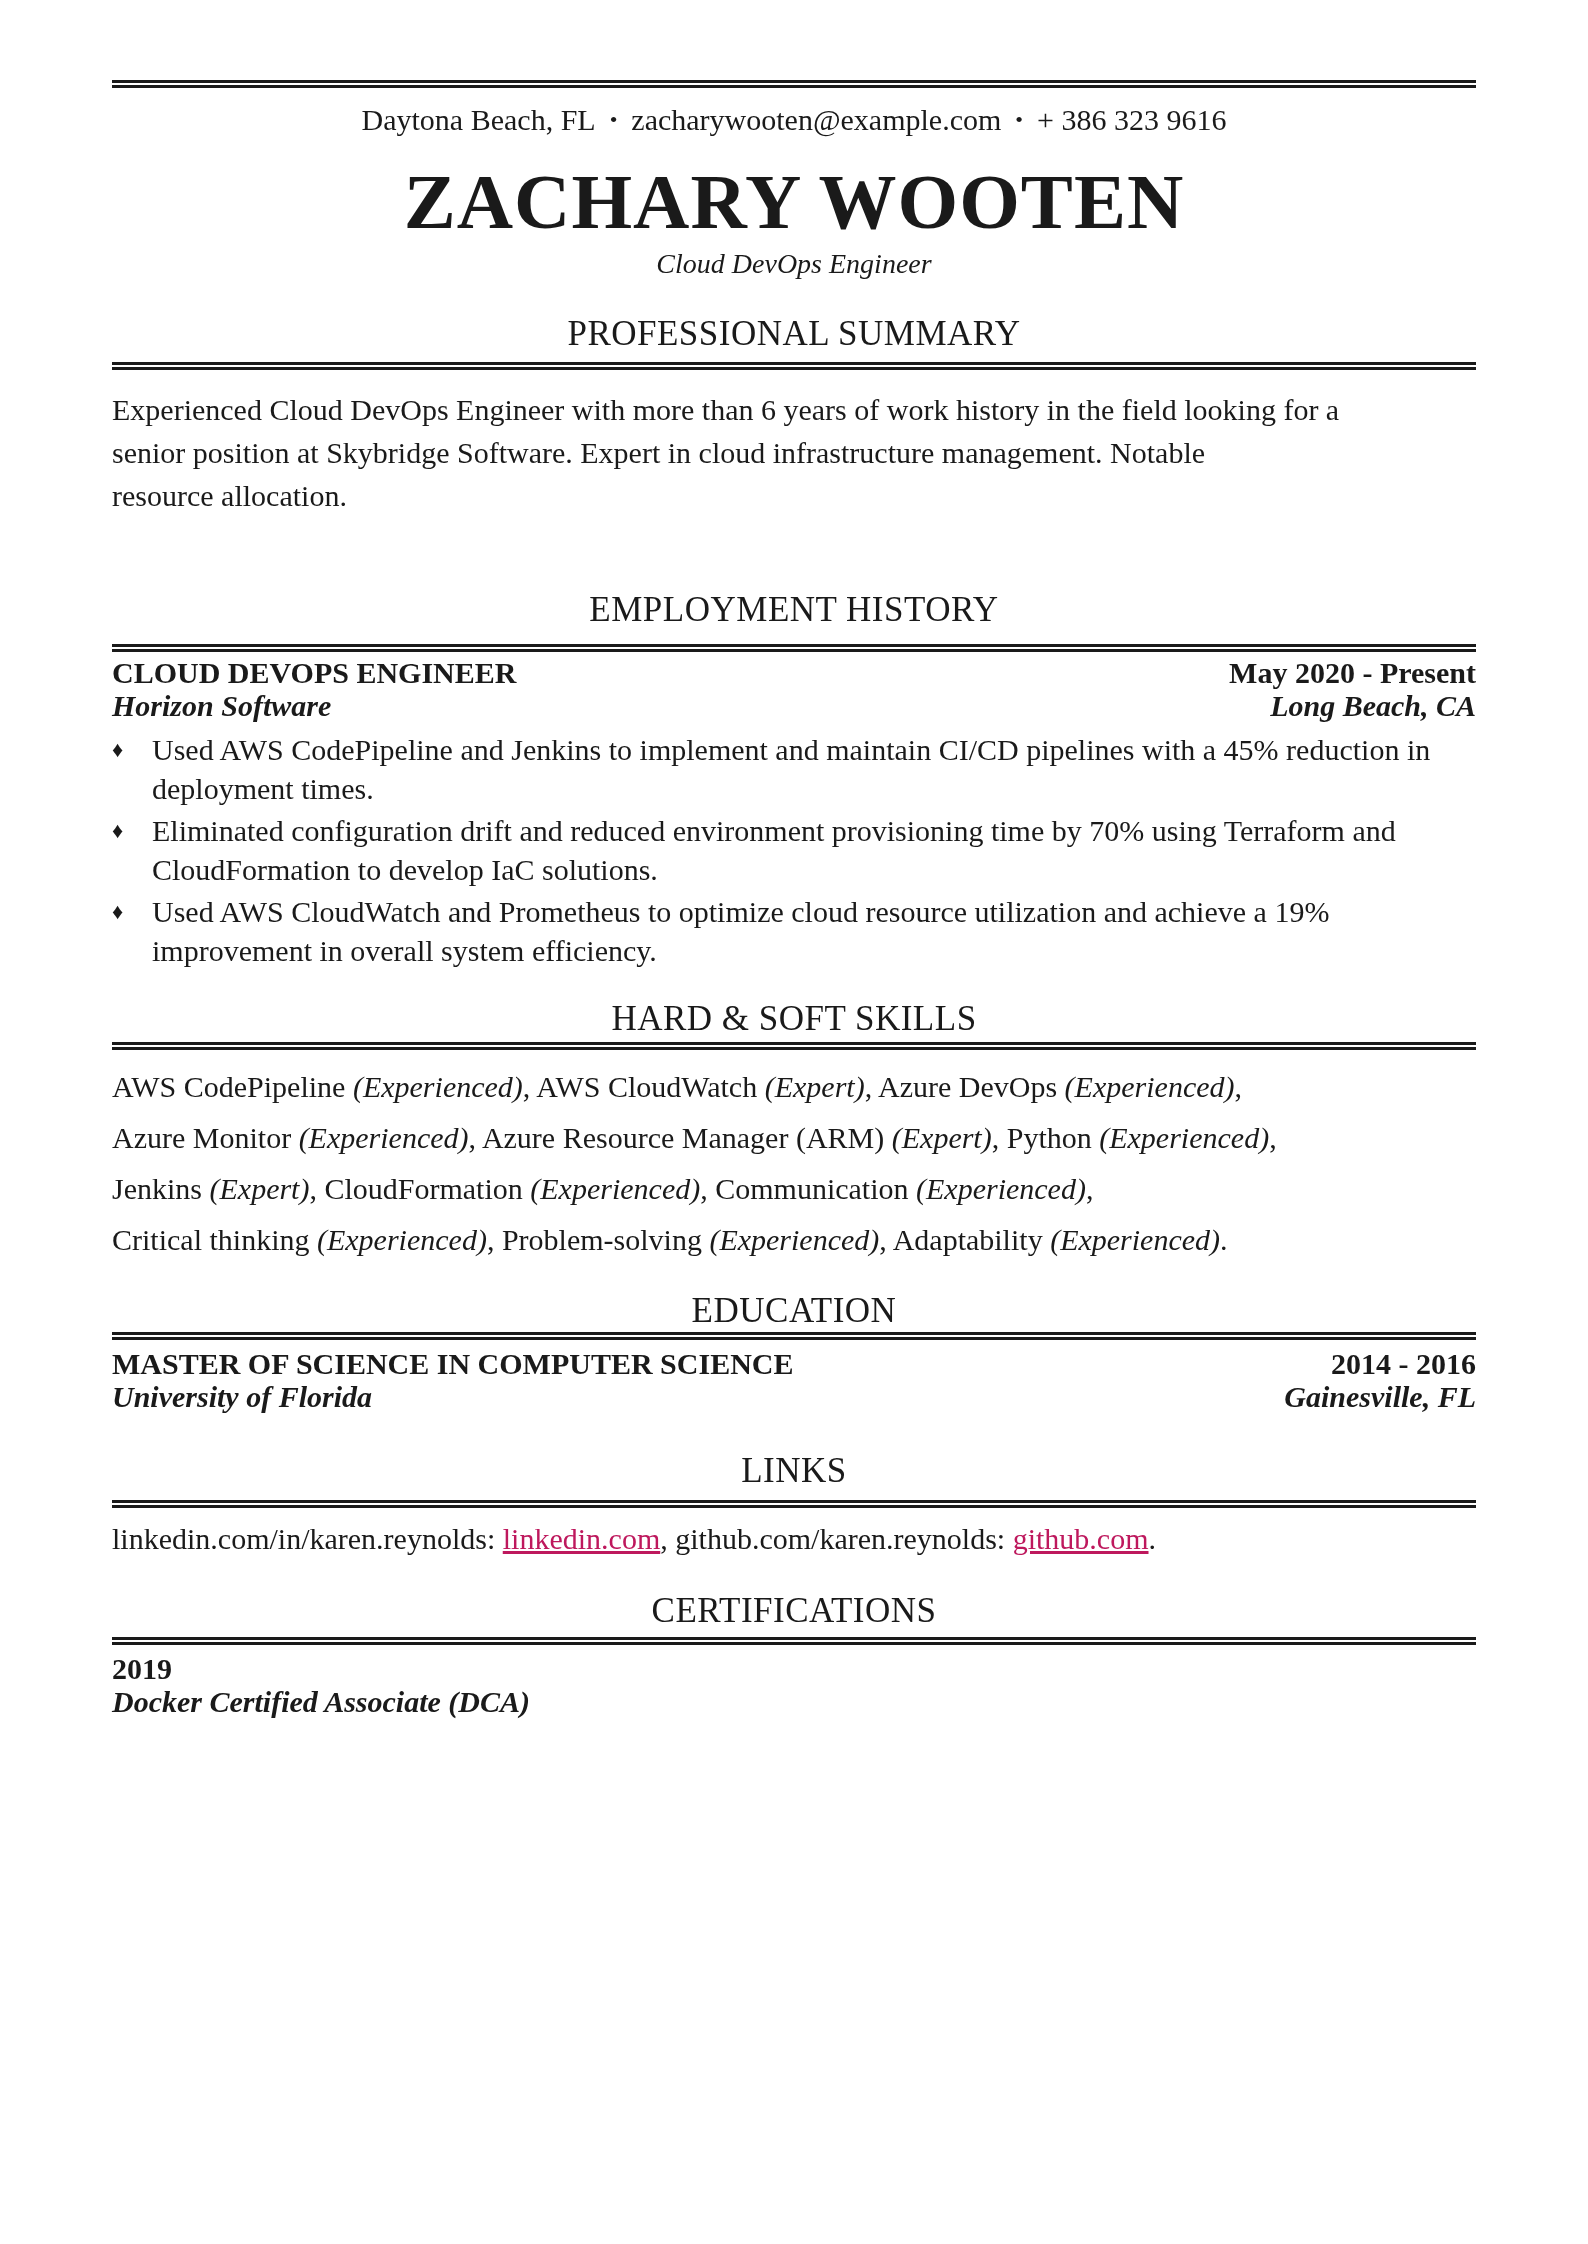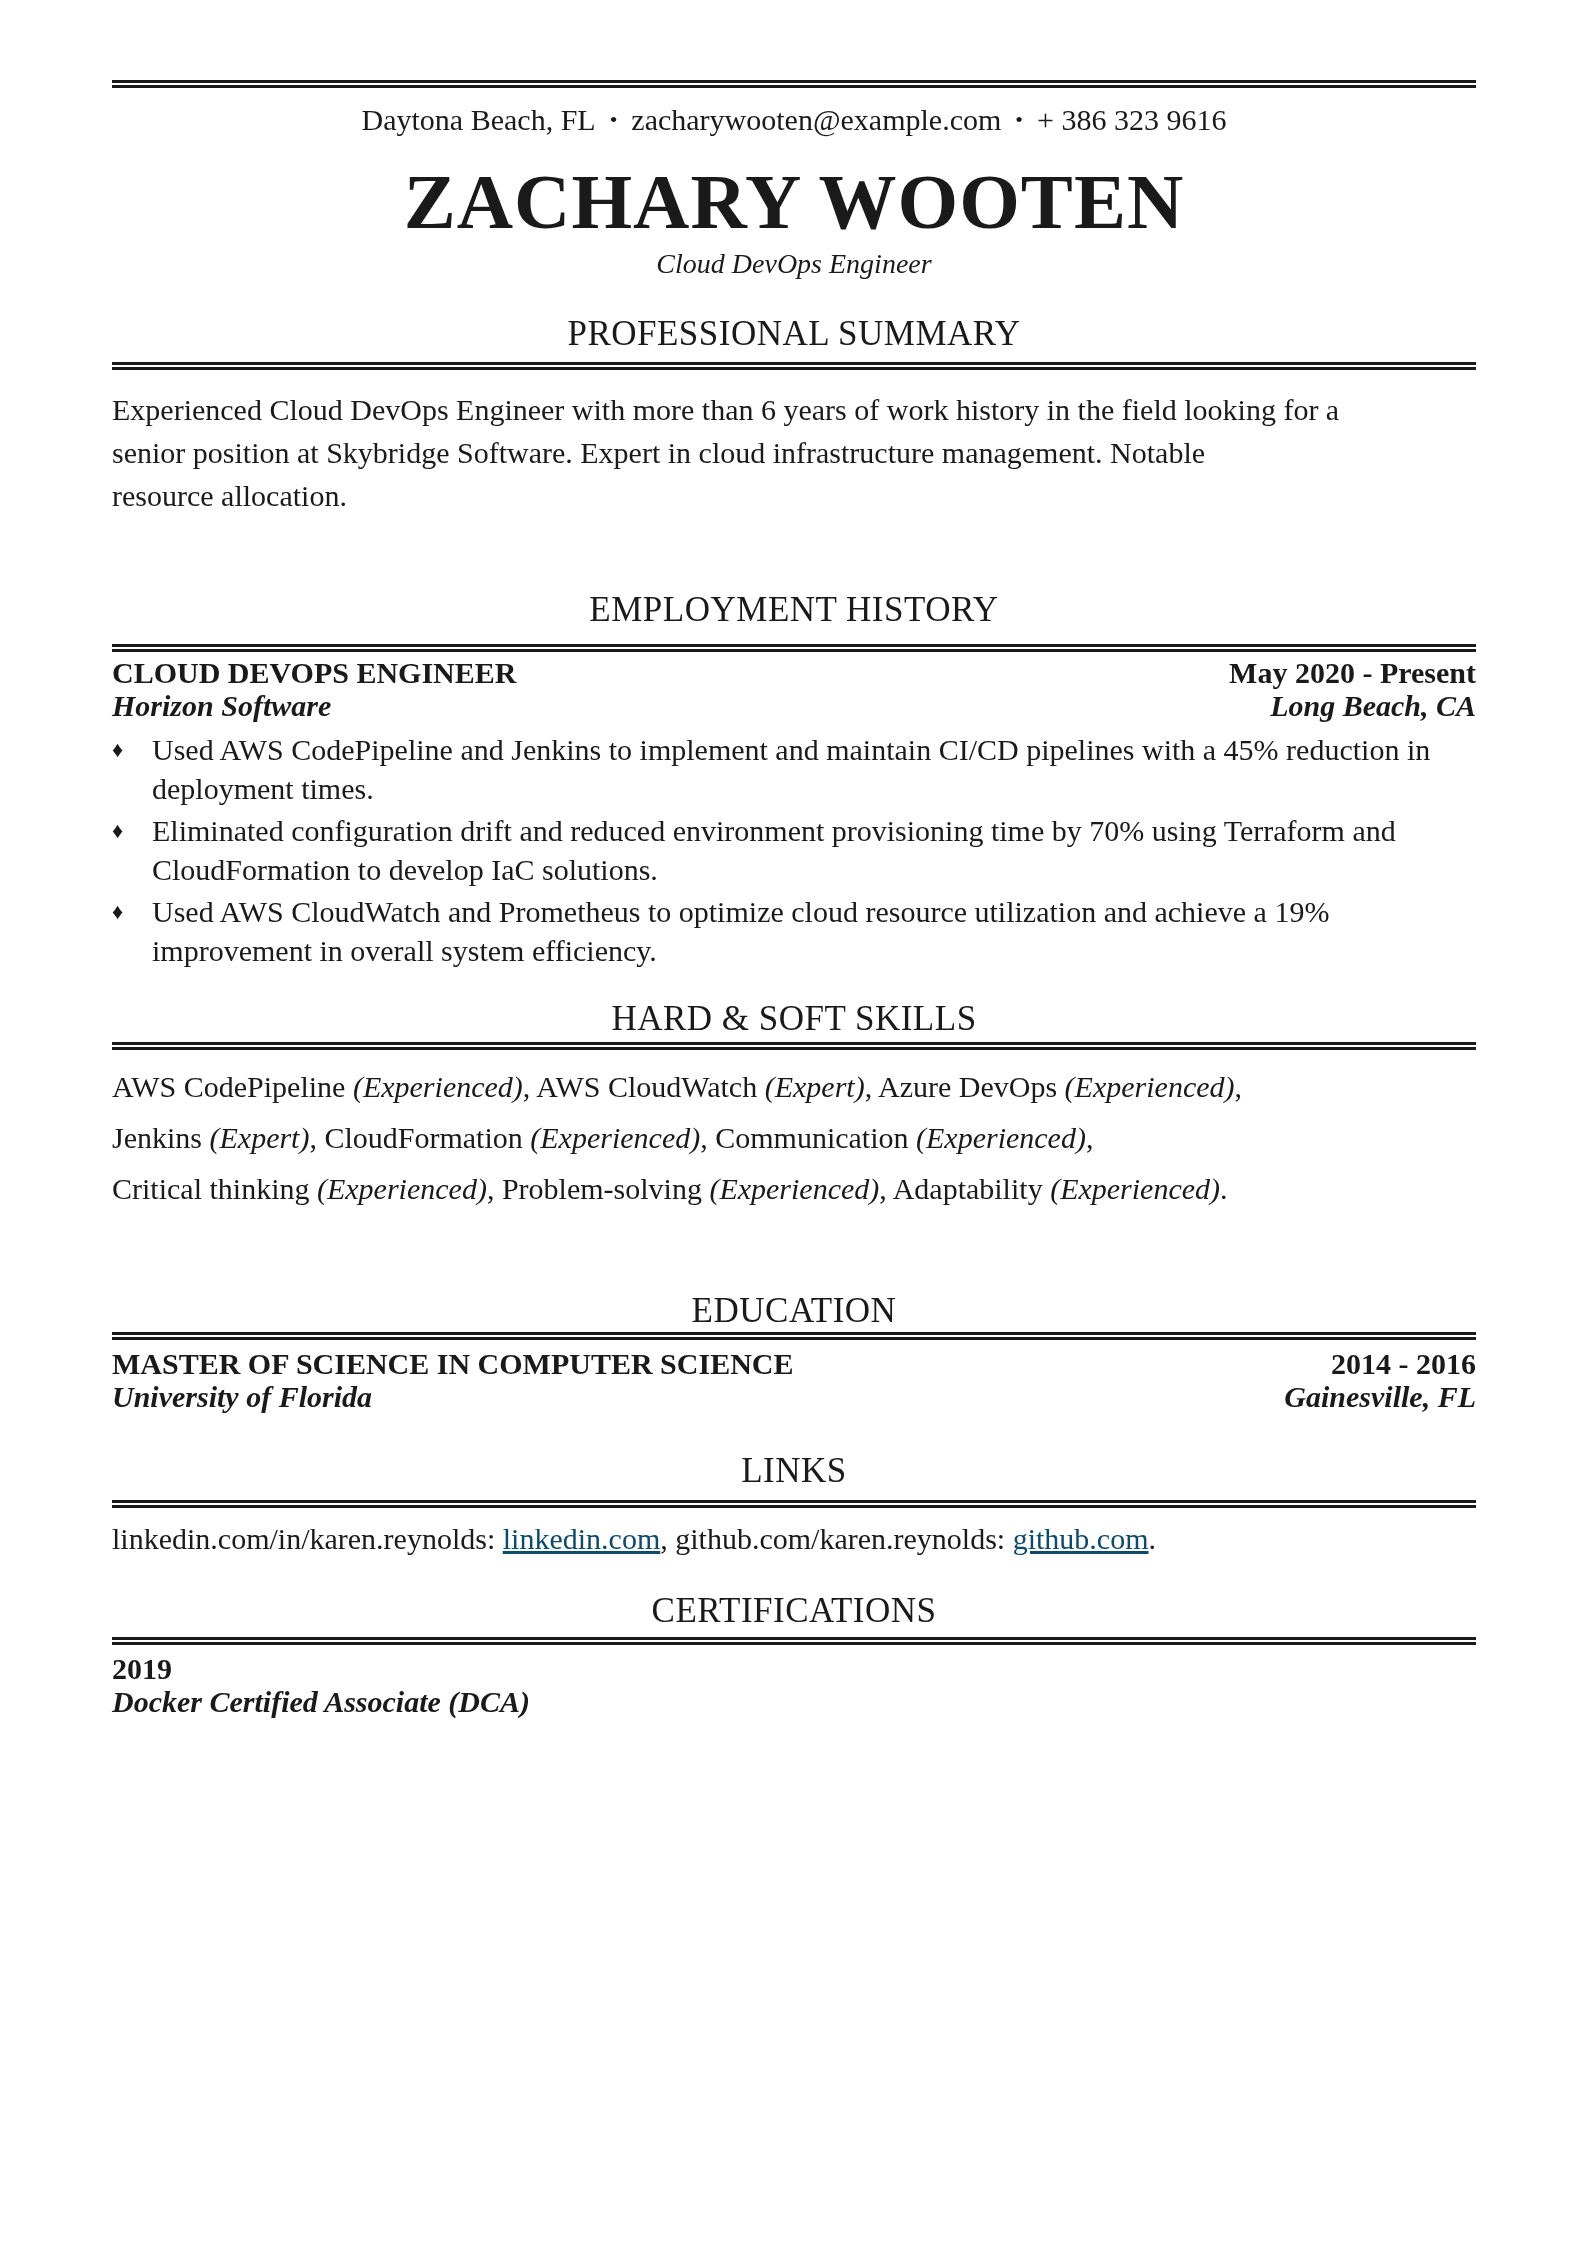--- a/index.html
+++ b/index.html
@@ -19,21 +19,21 @@
     .sec-title { font-size: 35px; font-weight: normal; line-height: 40px; text-align: center; letter-spacing: 0.5px; }
     .body-text { font-size: 30px; line-height: 43px; }
     .row { display: flex; justify-content: space-between; width: 1364px; font-size: 30px; line-height: 33px; }
     .row .b { font-weight: bold; }
     .row .bi { font-weight: bold; font-style: italic; }
     ul.bullets { list-style: none; margin: 0; padding: 0; }
     ul.bullets li { position: relative; padding-left: 40px; font-size: 30px; line-height: 39px; margin-bottom: 3px; }
     ul.bullets li .diamond { position: absolute; left: 0; top: 0; font-size: 22px; }
     .skills { font-size: 30px; line-height: 51px; }
     .skills i { font-style: italic; }
-    a.link { color: #0c4a6e; text-decoration: underline; margin-top: 27px; }
+    a.link { color: #be185d; text-decoration: underline; margin-top: 27px; }
   </style>
 </head>
 <body>
 
 <div class="page">
 
   <div class="drule" style="top:80px;"></div>
 
   <div class="abs center contact">
     <span>Daytona Beach, FL</span><span class="sep">•</span><span>zacharywooten@example.com</span><span class="sep">•</span><span>+ 386 323 9616</span>
@@ -78,20 +78,23 @@
     </ul>
   </div>
 
   <div class="abs sec-title" style="top:999px;">HARD &amp; SOFT SKILLS</div>
   <div class="drule" style="top:1042px;"></div>
   <div class="abs skills" style="top:1061px;">
     <div>
       <span>AWS CodePipeline</span> <i>(Experienced)</i><span>, </span><span>AWS CloudWatch</span> <i>(Expert)</i><span>, </span><span>Azure DevOps</span> <i>(Experienced)</i><span>,</span>
     </div>
     <div>
+      <span>Azure Monitor</span> <i>(Experienced)</i><span>, </span><span>Azure Resource Manager (ARM)</span> <i>(Expert)</i><span>, </span><span>Python</span> <i>(Experienced)</i><span>,</span>
+    </div>
+    <div>
       <span>Jenkins</span> <i>(Expert)</i><span>, </span><span>CloudFormation</span> <i>(Experienced)</i><span>, </span><span>Communication</span> <i>(Experienced)</i><span>,</span>
     </div>
     <div>
       <span>Critical thinking</span> <i>(Experienced)</i><span>, </span><span>Problem-solving</span> <i>(Experienced)</i><span>, </span><span>Adaptability</span> <i>(Experienced)</i><span>.</span>
     </div>
   </div>
 
   <div class="abs sec-title" style="top:1291px;">EDUCATION</div>
   <div class="drule" style="top:1332px;"></div>
   <div class="abs" style="top:1347px;">

